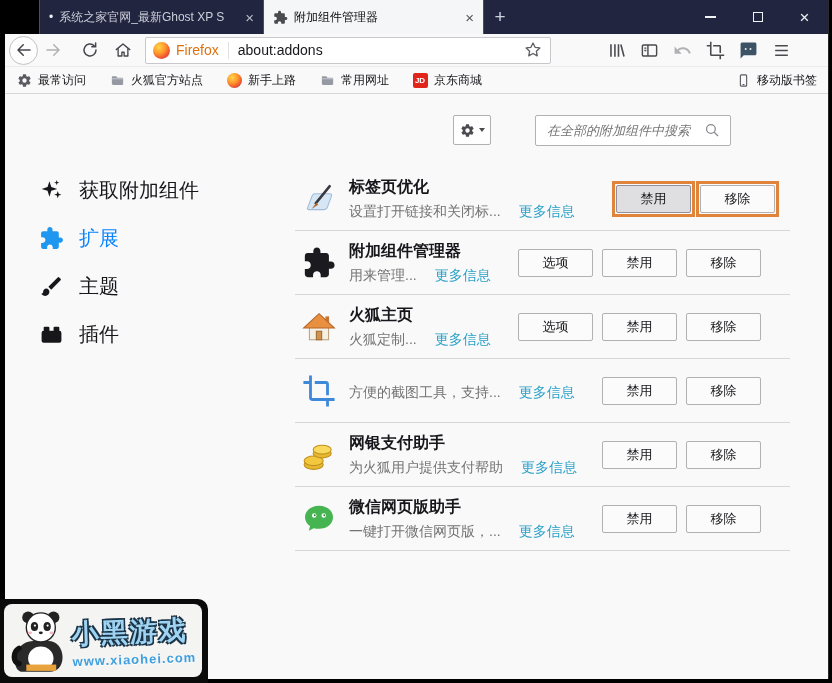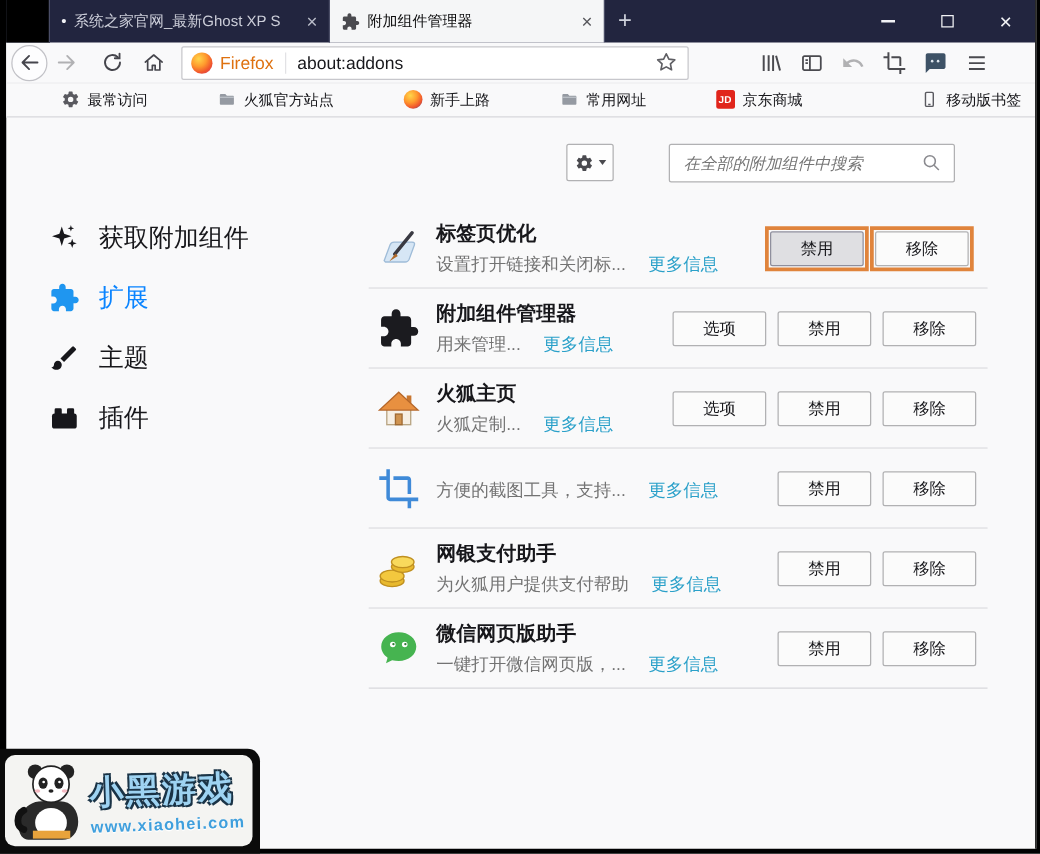--- a/index.html
+++ b/index.html
@@ -53,36 +53,36 @@
   .url-text { margin-left: 9px; font-size: 14px; color: #17171b; flex: 1; }
   .url-star { width: 20px; height: 20px; flex: 0 0 auto; }
   .toolbar-icons { display: flex; align-items: center; gap: 2px; margin-left: 42px; }
   .tool { width: 31px; height: 29px; display: flex; align-items: center; justify-content: center; color: #4a4a4f; }
   .tool svg { width: 19px; height: 19px; }
 
   
   .bookmarksbar { height: 27px; display: flex; align-items: center; padding: 0 11px;
                   background: #f9f9fa; border-bottom: 1px solid #d7d7db; font-size: 12px; color: #17171b; }
   .bm { display: flex; align-items: center; gap: 6px; margin-right: 23px; }
-  .bm-icon { width: 16px; height: 16px; display: flex; align-items: flex-start; justify-content: center; color: #5a5a60; margin-left: 32px; }
+  .bm-icon { width: 16px; height: 16px; display: flex; align-items: center; justify-content: center; color: #5a5a60; }
   .bm-icon svg { width: 15px; height: 15px; }
   .bm-right { margin-left: auto; margin-right: 0; }
   .jd-badge { width: 15px; height: 15px; background: #e1251b; color: #fff; font-weight: bold; font-size: 8px;
               display: flex; align-items: center; justify-content: center; border-radius: 2px; }
   .bm-ff-logo { width: 15px; height: 15px; border-radius: 50%;
                 background: radial-gradient(circle at 35% 30%, #ffd54a 0%, #ff9a2e 38%, #f0542c 68%, #2a4b9b 100%); }
 
   
   .gear-btn { position: absolute; left: 448px; top: 115px; width: 38px; height: 30px;
               background: #fefefe; border: 1px solid #b1b1b3; border-radius: 2px;
               display: flex; align-items: center; justify-content: center; gap: 4px; color: #4a4a4f; }
   .gear-btn svg { width: 15px; height: 15px; }
   .caret { width: 0; height: 0; border-left: 3.5px solid transparent; border-right: 3.5px solid transparent;
            border-top: 4px solid #4a4a4f; }
-  .searchbox { position: absolute; left: 530px; top: 115px; width: 229px; height: 31px; }
+  .searchbox { position: absolute; left: 530px; top: 115px; width: 196px; height: 31px; }
   .searchbox input { width: 100%; height: 100%; border: 1px solid #b1b1b3; border-radius: 2px; background: #fff;
                      font-style: italic; font-size: 13px; color: #737373; padding: 0 34px 0 11px;
                      font-family: "Liberation Sans", "DejaVu Sans", sans-serif; outline: none; }
   .search-icon { position: absolute; right: 9px; top: 6px; width: 19px; height: 19px; }
 
   
   #sidebar { position: absolute; left: 34px; top: 166px; }
   .side-item { display: flex; align-items: center; height: 48px; gap: 15px; font-size: 20px; color: #17171b; cursor: default; }
   .side-item .icon { width: 25px; height: 25px; color: #17171b; }
   .side-item .icon svg { width: 25px; height: 25px; }
@@ -92,21 +92,21 @@
   
   #addon-list { position: absolute; left: 290px; top: 167px; width: 495px; }
   .row { position: relative; height: 64px; border-bottom: 1px solid #d7d7db; display: flex; align-items: center; background: #f9f9fa; }
   .row-icon { width: 34px; height: 34px; margin-left: 7px; flex: 0 0 auto; }
   .row-icon svg { width: 34px; height: 34px; }
   .row-text { margin-left: 13px; }
   .row-title { font-size: 16px; font-weight: bold; color: #17171b; }
   .row-line2 { margin-top: 5px; display: flex; align-items: baseline; }
   .row-desc { font-size: 14px; color: #737373; }
   .row-more { font-size: 14px; color: #2aa0c9; margin-left: 18px; cursor: pointer; }
-  .row-buttons { position: absolute; right: 9px; top: 50%; transform: translateY(-50%);
+  .row-buttons { position: absolute; right: 29px; top: 50%; transform: translateY(-50%);
                  display: flex; gap: 9px; align-items: center; }
   .btn { width: 75px; height: 28px; background: #fbfbfb; border: 1px solid #b1b1b3; border-radius: 2px;
          font-size: 13px; color: #17171b; display: flex; align-items: center; justify-content: center;
          font-family: "Liberation Sans", "DejaVu Sans", sans-serif; }
   .btn.pressed { background: #dfdfe2; border-color: #8f8f9d; }
   .ring { display: block; border: 3px solid #e0843c; padding: 1px; }
   .row.highlight .row-buttons { right: 11px; gap: 1px; }
 
   
   .watermark { position: absolute; left: 0; bottom: 0; width: 208px; height: 84px;

